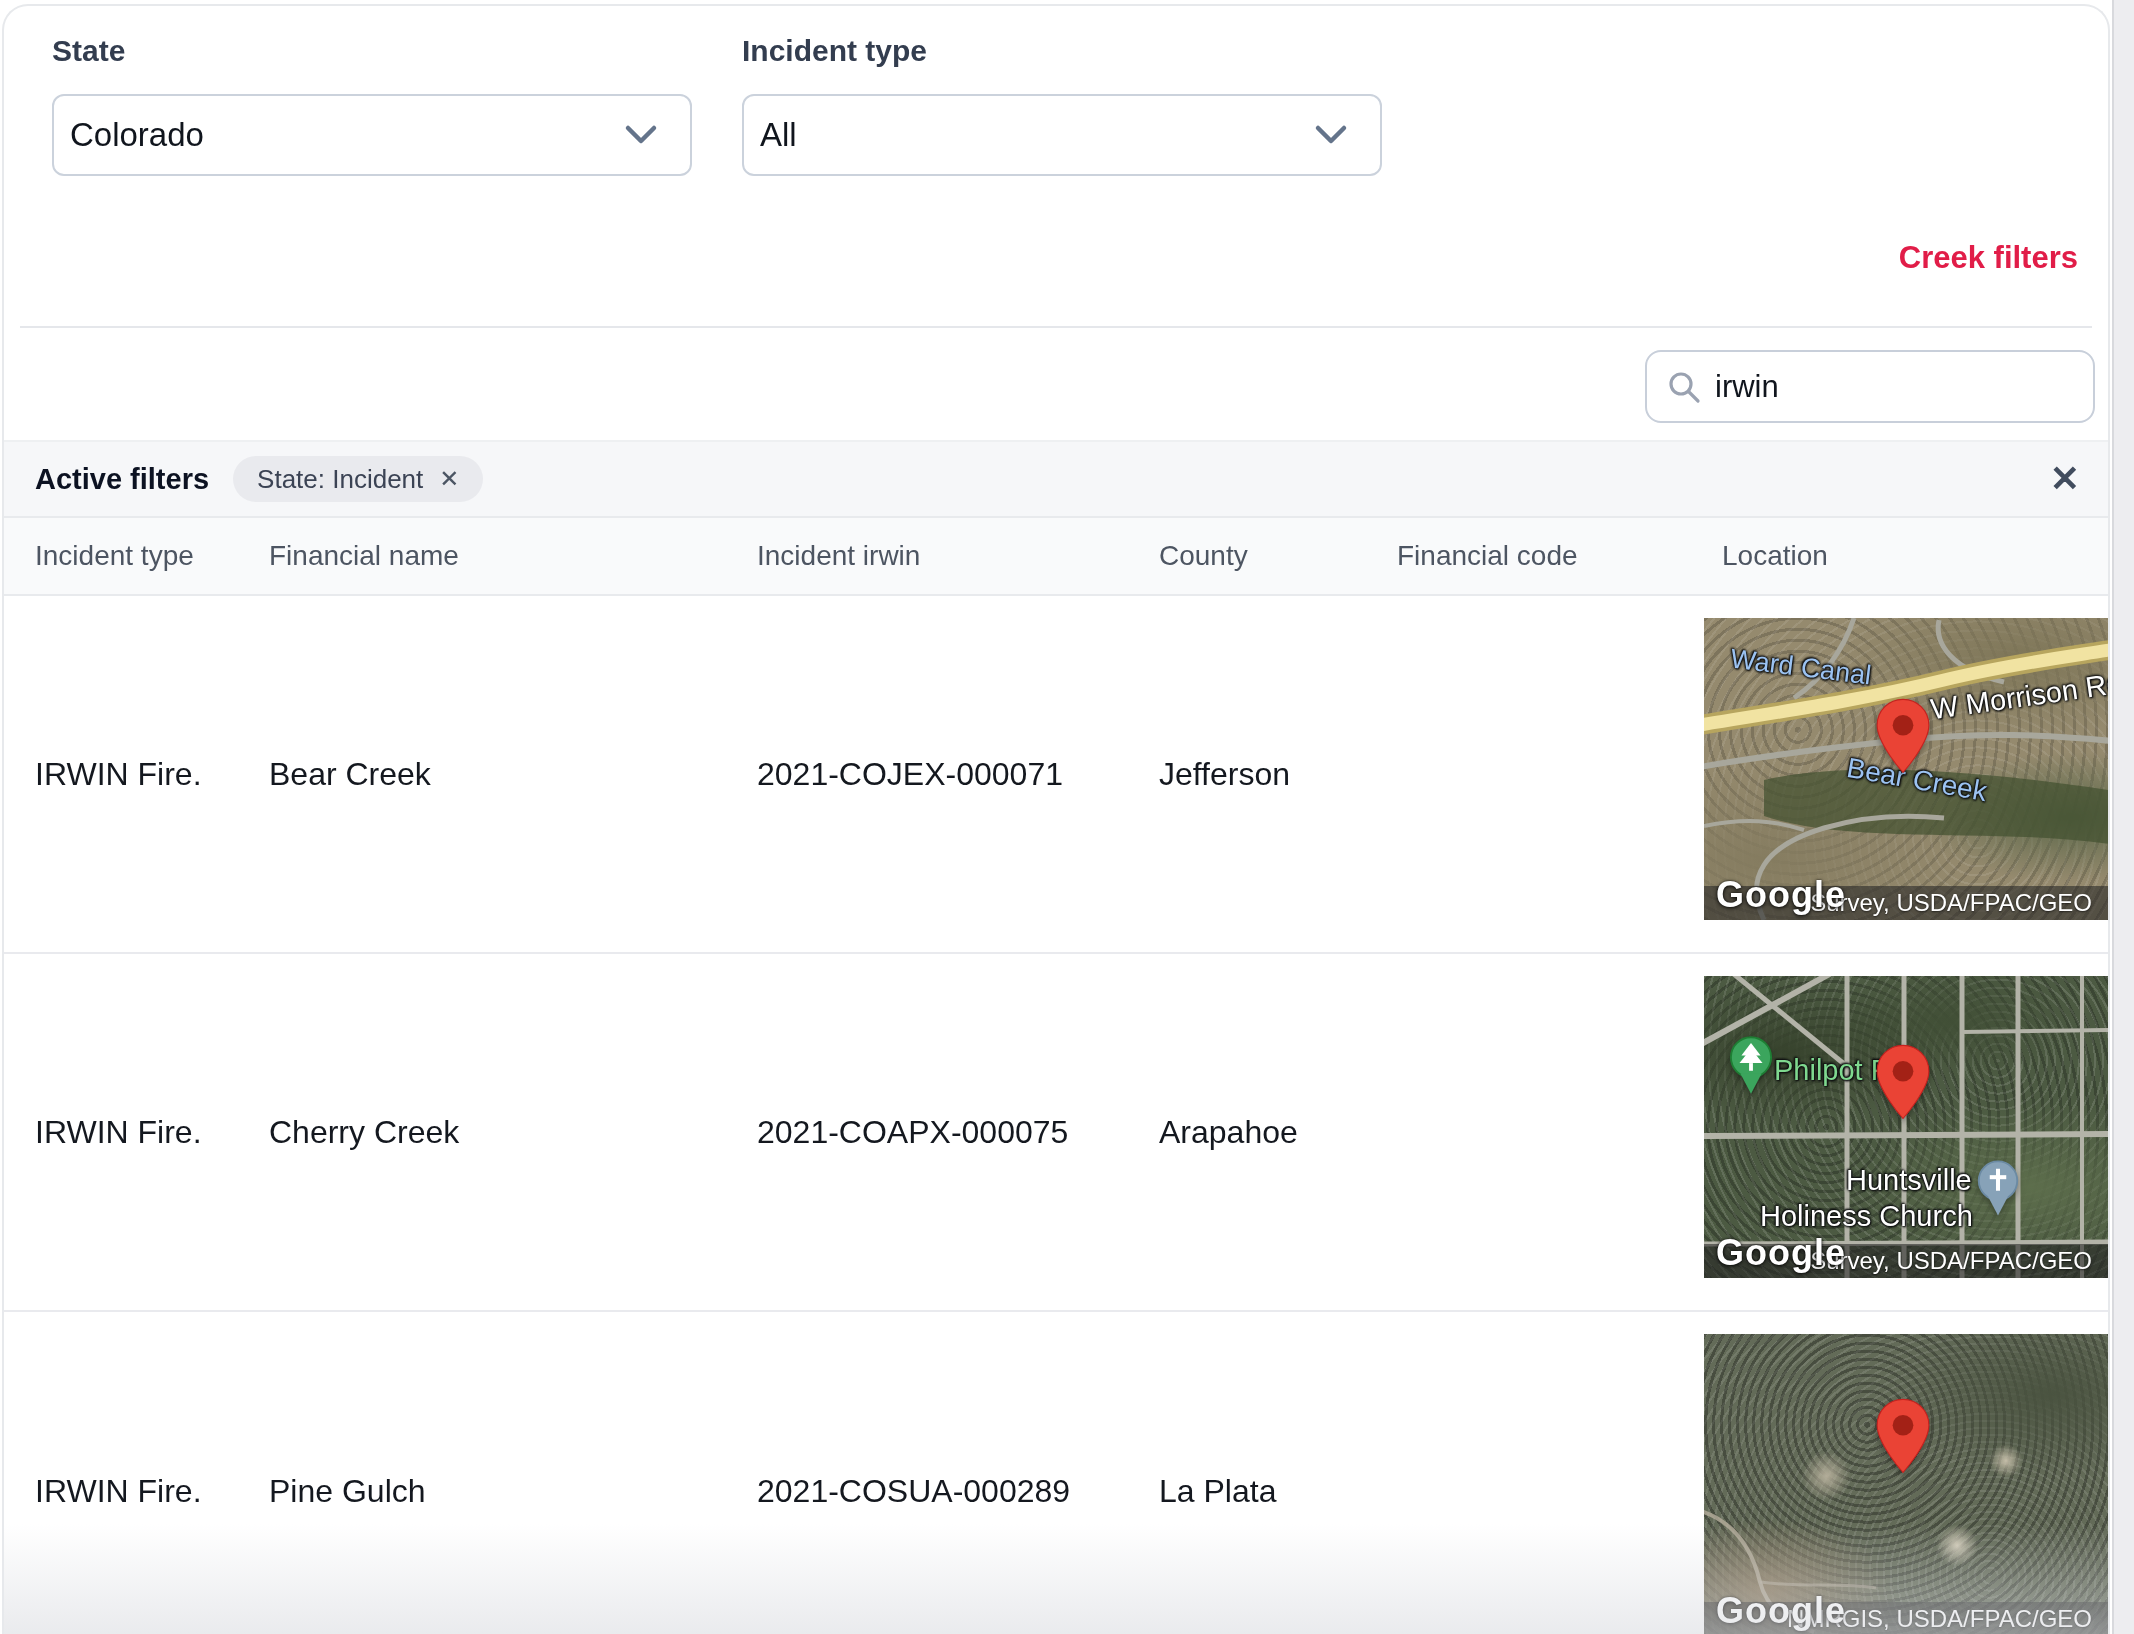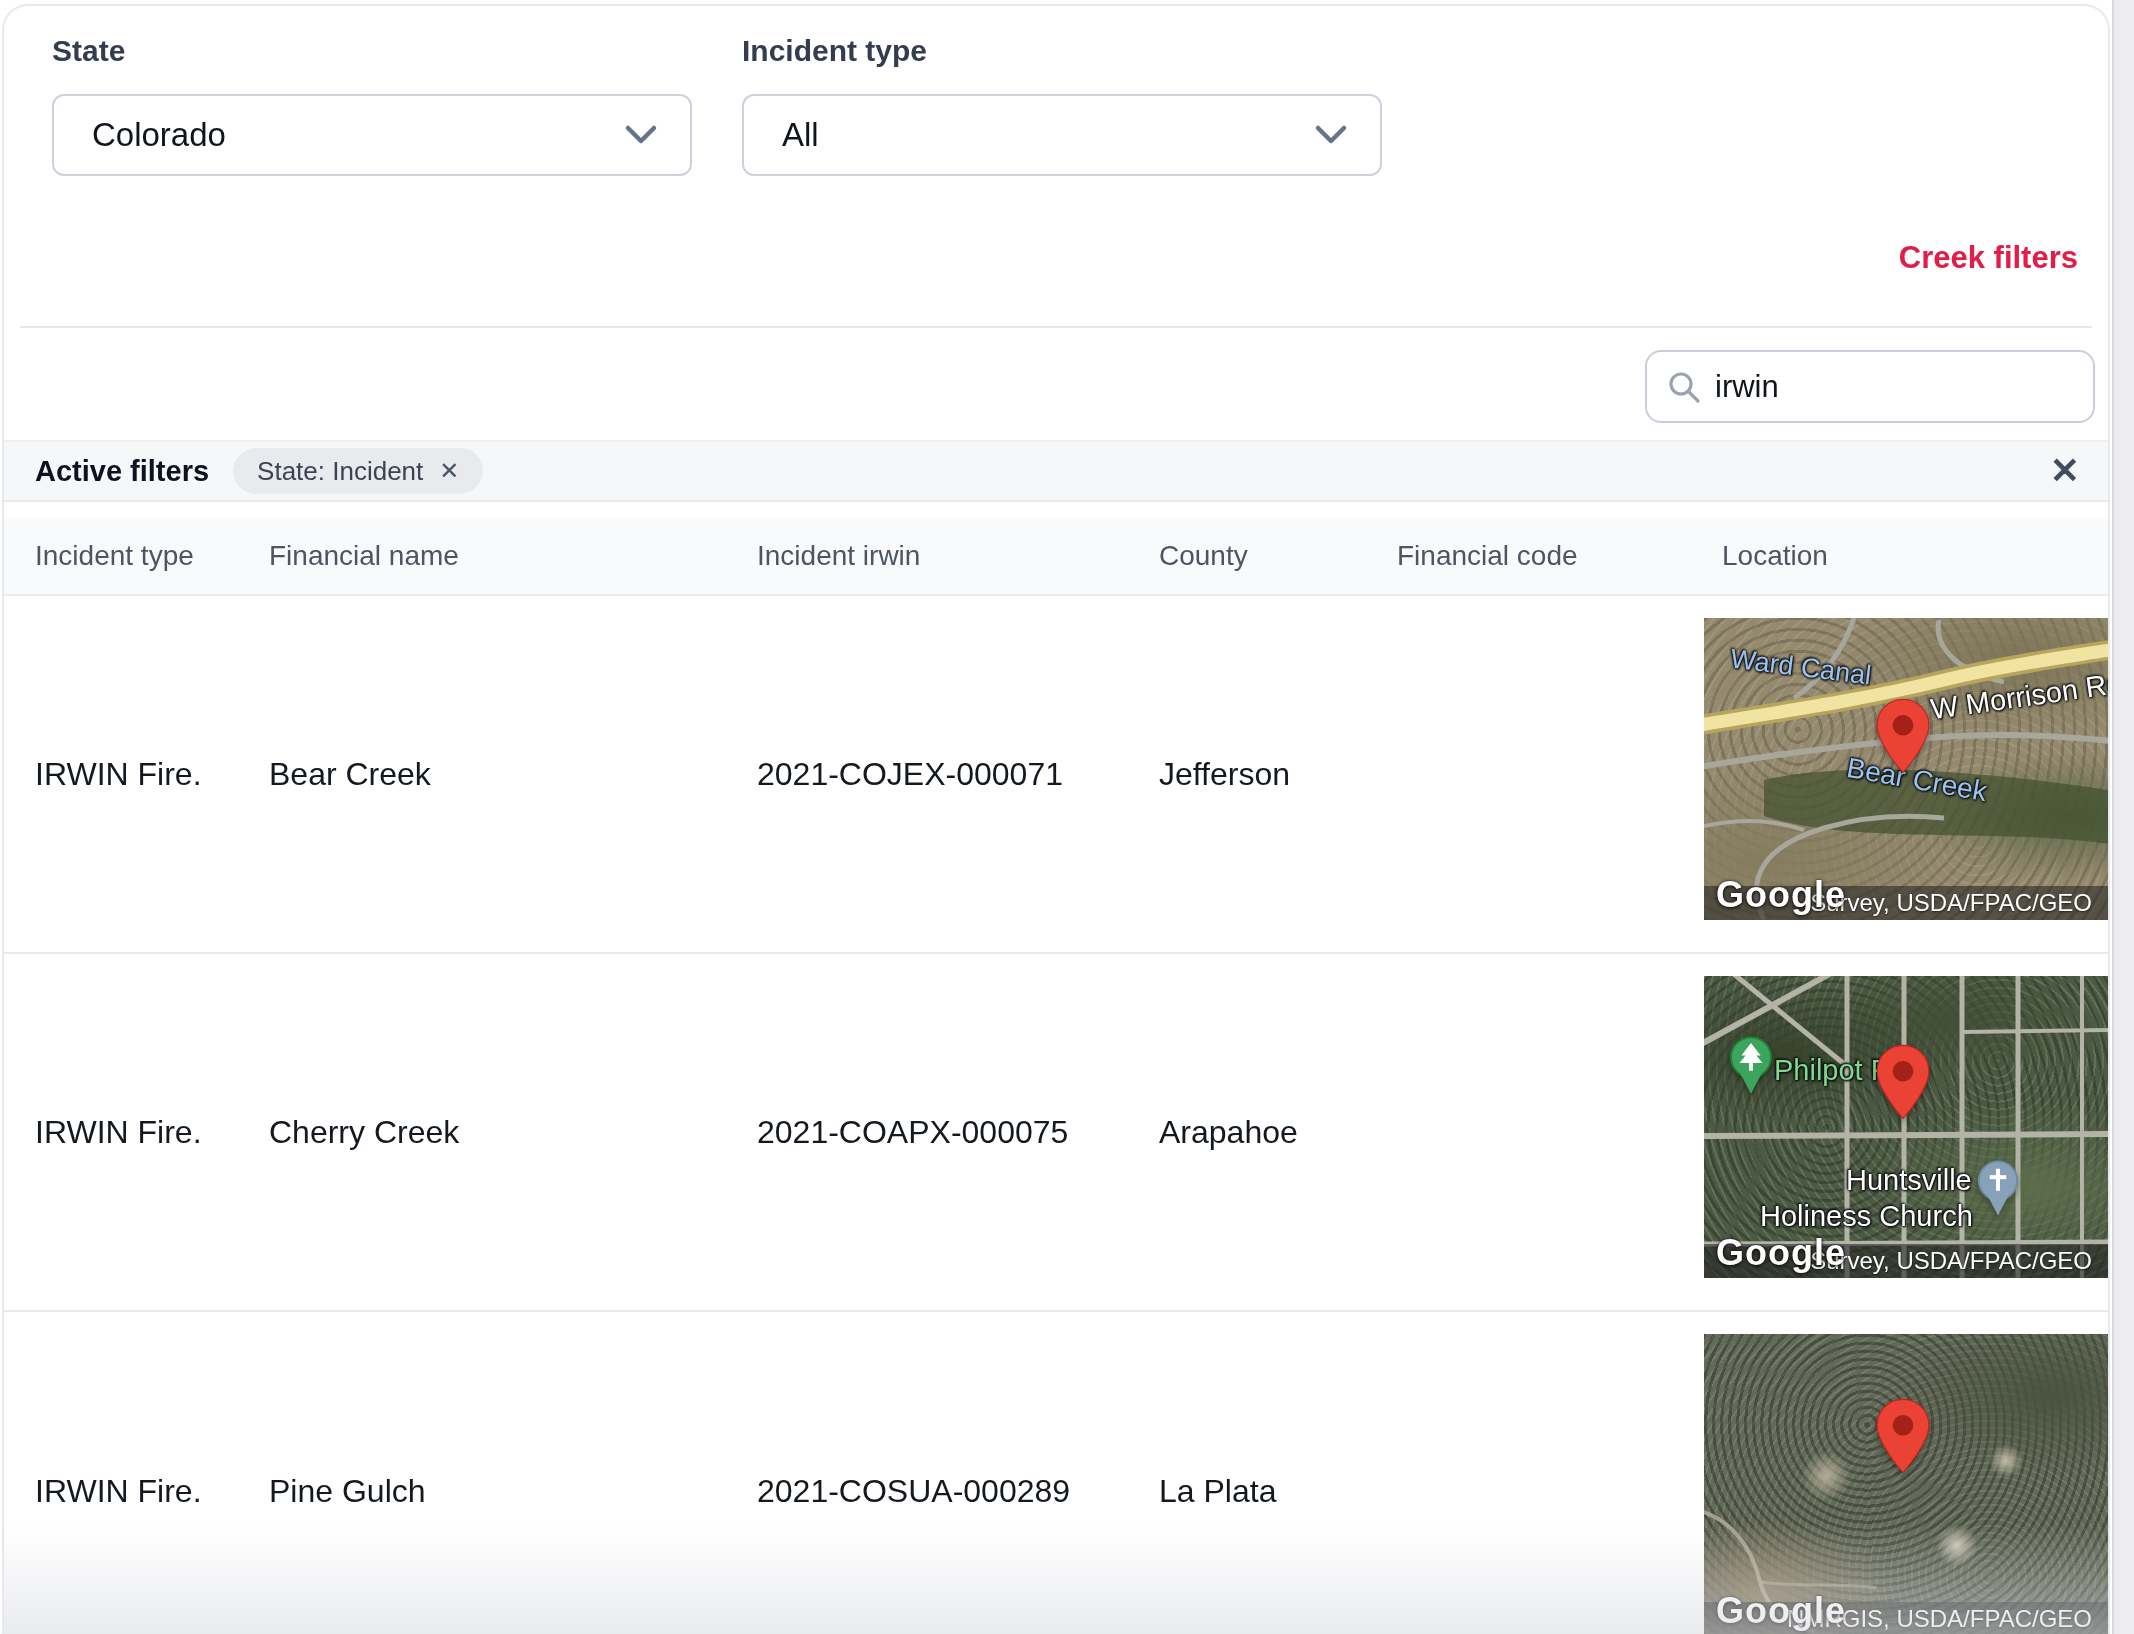--- a/index.html
+++ b/index.html
@@ -19,37 +19,37 @@
   
   .flabel { position:absolute; font-size:30px; font-weight:600; color:#333d4f; }
   .lab-state { left:48px; top:28px; }
   .lab-itype { left:738px; top:28px; }
 
   .select { position:absolute; top:88px; height:82px; background:#fff;
             border:2px solid #cbd2dc; border-radius:12px; cursor:pointer;
             display:flex; align-items:center; }
   .sel-state { left:48px; width:640px; }
   .sel-itype { left:738px; width:640px; }
-  .sel-value { font-size:33px; color:#10151d; padding-left:38px; }
+  .sel-value { font-size:33px; color:#10151d; padding-left:16px; }
   .chev { position:absolute; right:32px; top:50%; transform:translateY(-50%); }
 
   .reset { position:absolute; top:234px; right:30px; font-size:31px; font-weight:600;
            color:#E11D48; cursor:pointer; }
 
   .divider { position:absolute; left:16px; right:16px; top:320px; height:2px; background:#e5e7eb; }
 
   .searchbox { position:absolute; left:1641px; top:344px; width:450px; height:73px;
                border:2px solid #c8cfda; border-radius:16px; background:#fff;
                display:flex; align-items:center; }
   .sicon { margin-left:20px; flex:0 0 auto; }
   .sinput { border:none; outline:none; background:transparent; font-size:31px; color:#10151d;
             font-family:"Liberation Sans", sans-serif; margin-left:14px; width:340px; }
 
   
-  .abar { position:absolute; left:0; top:434px; width:100%; height:62px; background:#f6f7f9;
+  .abar { position:absolute; left:0; top:434px; width:100%; height:78px; background:#f6f7f9;
           border-top:2px solid #eef0f2; border-bottom:2px solid #e8eaed;
           display:flex; align-items:center; }
   .atitle { font-size:29px; font-weight:600; color:#0c1222; margin-left:31px; }
   .chip { display:inline-flex; align-items:center; gap:16px; height:46px; margin-left:24px;
           padding:0 24px; background:#e9eaee; border-radius:24px; cursor:pointer; }
   .chip-text { font-size:26px; color:#3b4354; }
   .chipx { font-size:24px; color:#4b5563; cursor:pointer; line-height:1; }
   .abar-close { position:absolute; right:28px; top:50%; transform:translateY(-50%);
                 font-size:36px; font-weight:600; color:#414c5e; cursor:pointer; line-height:1; }
 

